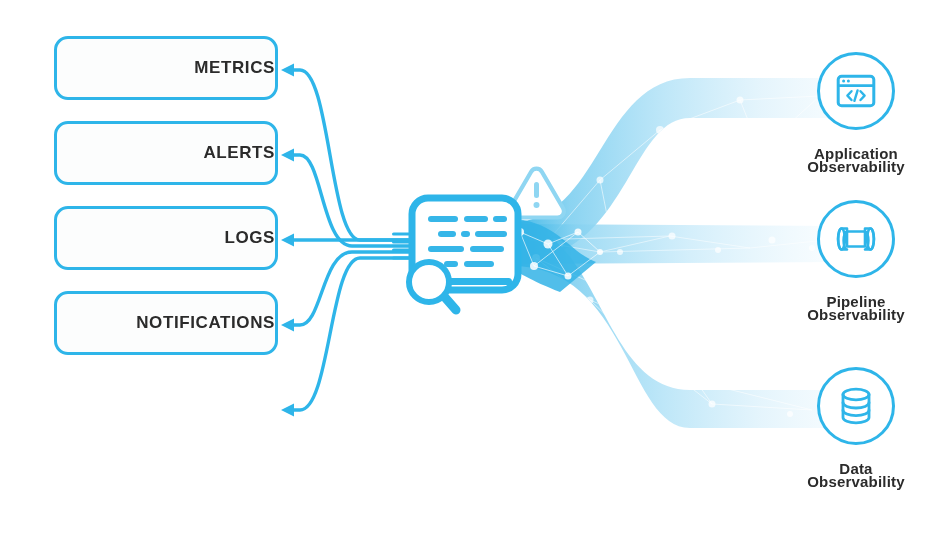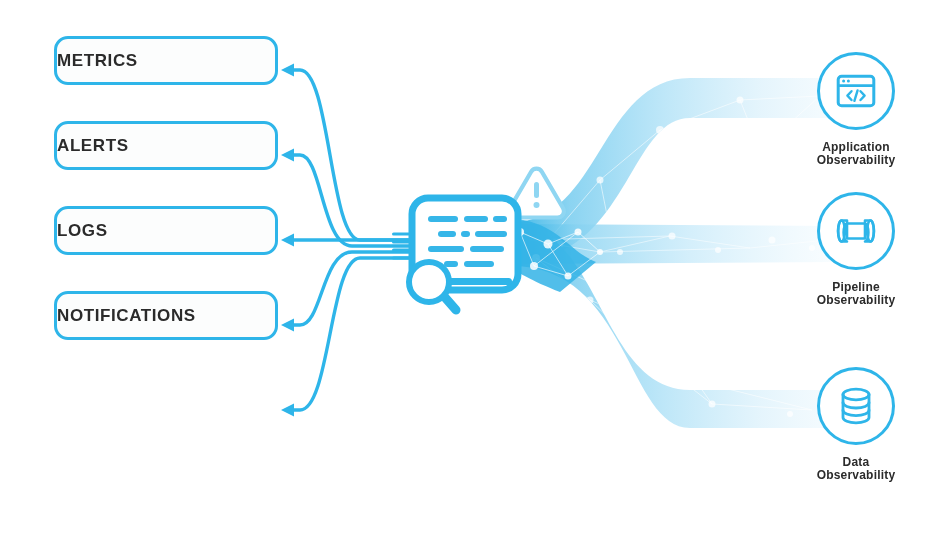--- a/index.html
+++ b/index.html
@@ -22,28 +22,28 @@
     top: 0;
     width: 952px;
     height: 541px;
     background: #ffffff;
   }
   
   .src-box {
     position: absolute;
     left: 54px;
     width: 224px;
-    height: 49px;
+    height: 64px;
     box-sizing: border-box;
     border: 3px solid #2EB5E9;
     border-radius: 14px;
     background: #fcfdfd;
     display: flex;
     align-items: center;
-    justify-content: flex-start;
+    justify-content: flex-end;
   }
   .src-label {
     font-size: 17px;
     font-weight: bold;
     color: #2b2b2b;
     letter-spacing: 0.6px;
     white-space: nowrap;
   }
   
   .dest {
@@ -57,22 +57,22 @@
     margin: 0 auto;
     border: 3px solid #2EB5E9;
     border-radius: 50%;
     background: #ffffff;
     display: flex;
     align-items: center;
     justify-content: center;
     position: relative;
   }
   .dest-label {
-    margin-top: 11px;
-    font-size: 12px;
+    margin-top: 17px;
+    font-size: 15px;
     font-weight: bold;
     color: #2b2b2b;
     line-height: 13px;
     letter-spacing: 0.2px;
   }
   .dest-label span { display: block; }
   svg { display: block; }
   .layer {
     position: absolute;
     left: 0;
@@ -305,21 +305,21 @@
           <line x1="21.6" y1="16.4" x2="18.4" y2="26.8"></line>
         </g>
       </svg>
     </div>
     <div class="dest-label">
       <span>Application</span>
       <span>Observability</span>
     </div>
   </div>
 
-  <div class="dest" style="left:786px; top:192px;">
+  <div class="dest" style="left:786px; top:200px;">
     <div class="dest-circle">
       <svg width="44" height="32" viewBox="0 0 44 32">
         <g fill="none" stroke="#2EB5E9" stroke-width="2.6" stroke-linejoin="round">
           <rect x="13" y="8.5" width="18" height="15"></rect>
           <path d="M 13 5.5 L 7.5 5.5 A 3.4 10.5 0 0 0 7.5 26.5 L 13 26.5 A 3.4 9 0 0 1 13 8.5 Z"></path>
           <path d="M 31 5.5 L 36.5 5.5 A 3.4 10.5 0 0 1 36.5 26.5 L 31 26.5 A 3.4 9 0 0 0 31 8.5 Z"></path>
           <ellipse cx="7.5" cy="16" rx="3.4" ry="10.5"></ellipse>
           <ellipse cx="36.5" cy="16" rx="3.4" ry="10.5"></ellipse>
         </g>
       </svg>

